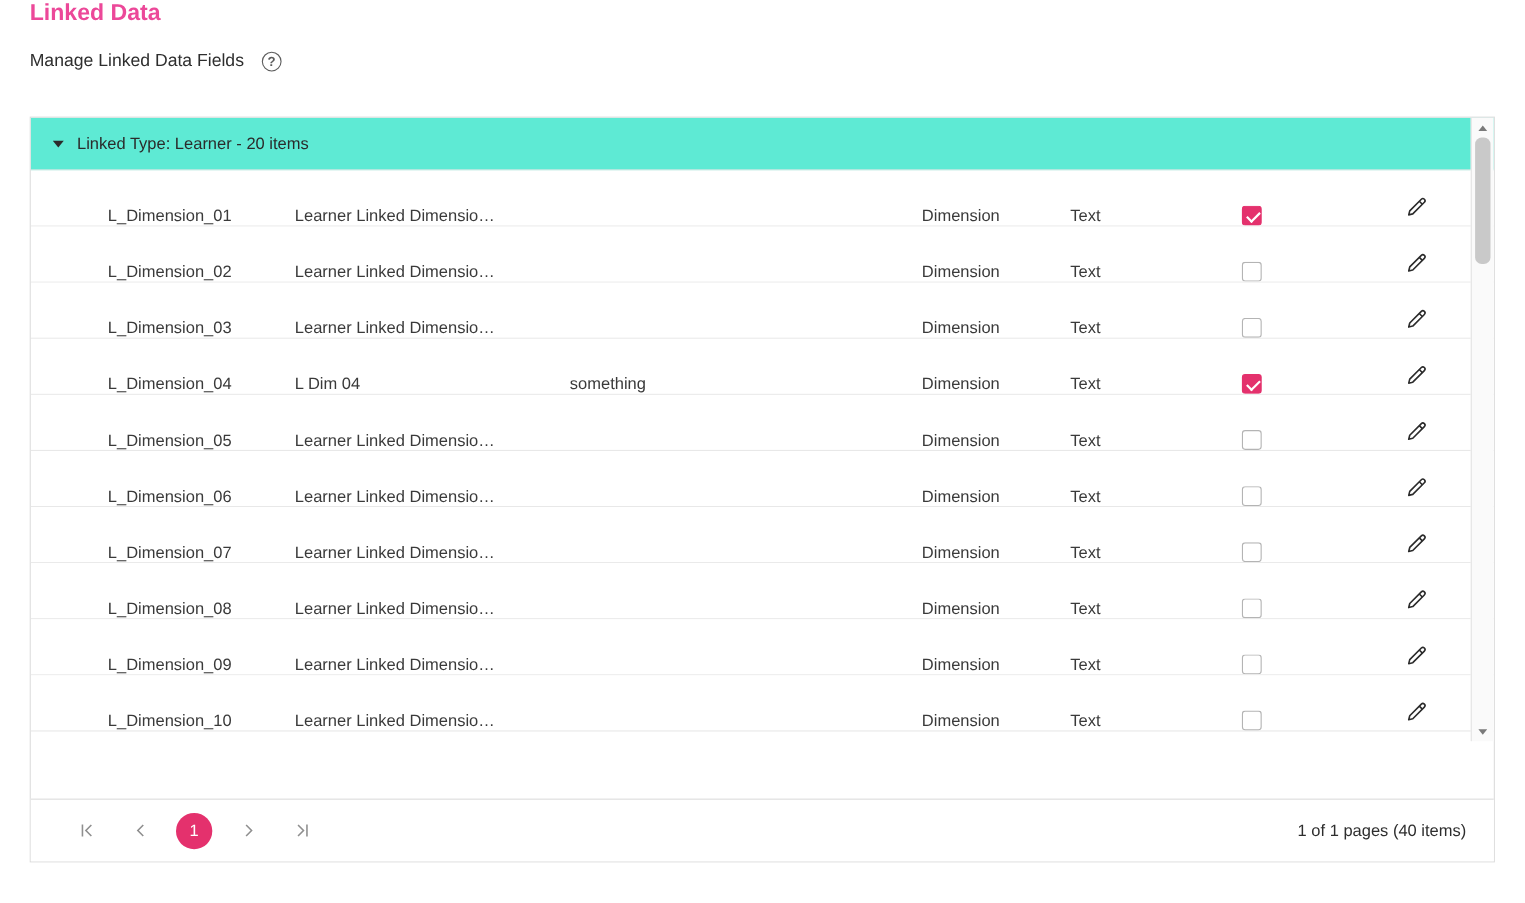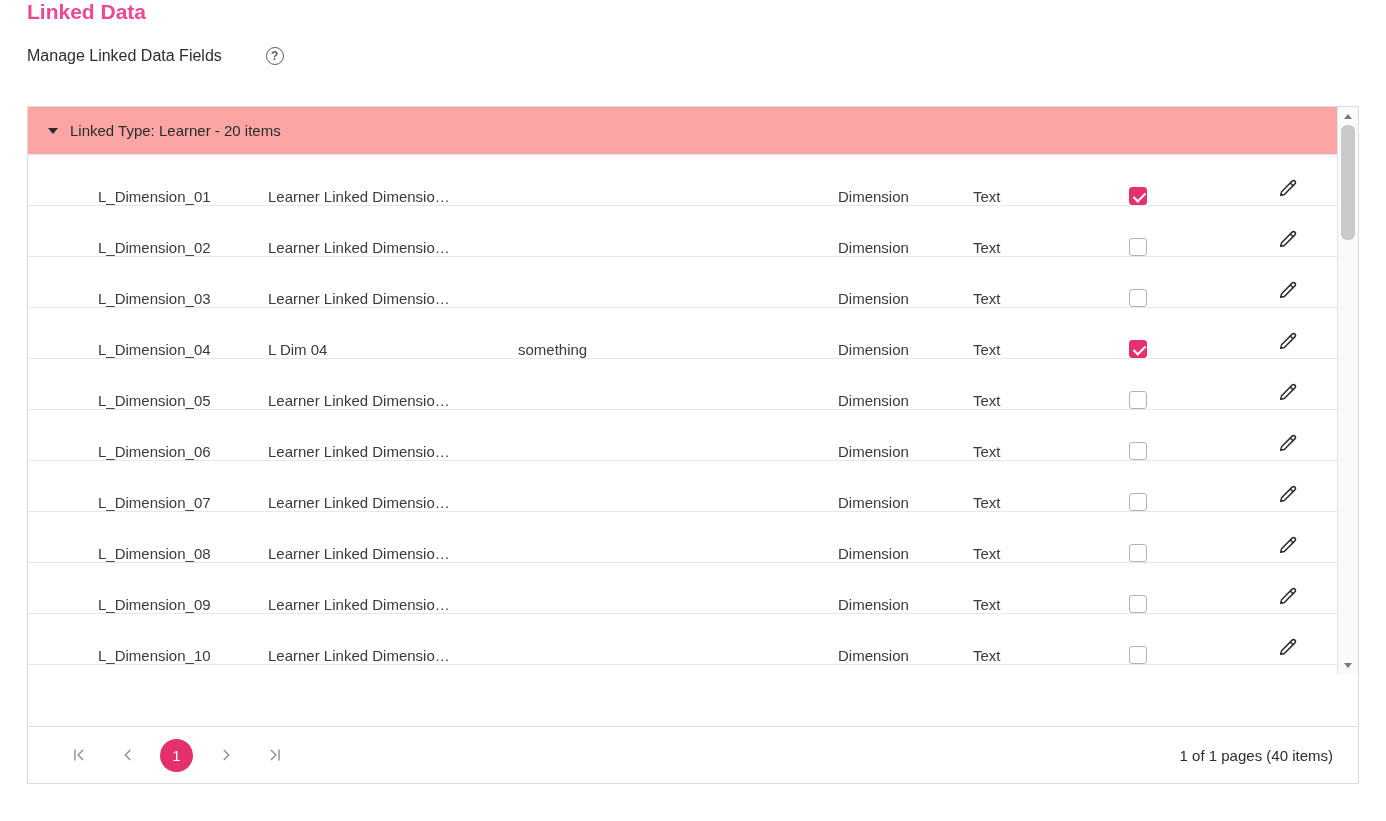--- a/index.html
+++ b/index.html
@@ -1,21 +1,21 @@
 <!DOCTYPE html>
 <html style="--accent: #e4316d;"><head>
 <meta charset="utf-8">
 <style>
   :root { --accent:#e4316d; }
   * { box-sizing: border-box; margin:0; padding:0; }
   html,body { width:1386px; height:821px; background:#fff; font-family:"Liberation Sans", sans-serif; }
   .page { padding:0 27px; }
 
   .page-title { font-size:21px; font-weight:700; color:#ec4899; }
-  .subtitle-row { display:flex; align-items:flex-start; margin-top:23px;gap:28px; }
+  .subtitle-row { display:flex; align-items:flex-start; margin-top:23px; }
   .page-subtitle { font-size:16px; color:#2e2e2e; }
   .help-icon { width:18px; height:18px; margin-left:16px; border:1.5px solid #5c5c5c; border-radius:50%;
     display:flex; align-items:center; justify-content:center; font-size:12px; font-weight:700; color:#5c5c5c; cursor:pointer; }
 
   .grid { margin-top:41px; border:1px solid #dcdcdc; height:678px; position:relative; background:#fff; }
 
   
   .grid-header { display:flex; height:52px; border-bottom:1px solid #dcdcdc; font-size:14px; font-weight:700; color:#212121; }
   .hcell { display:flex; align-items:center; padding-left:24px; border-right:1px solid #dcdcdc; overflow:hidden; white-space:nowrap; cursor:pointer; }
   .hcell.c-spacer { flex:1; border-right:none; cursor:default; }
@@ -27,21 +27,21 @@
   .c-datatype { width:150px; }
   .c-enabled  { width:139px; }
   .c-edit     { width:100px; }
 
   .hcell.c-fieldid { padding-left:60px; }
   .hcell.c-edit { justify-content:center; padding-left:0; }
 
   
   .grid-body { position:relative; height:567px; overflow:hidden; }
 
-  .group-row { height:48px; display:flex; align-items:center; background:#fca5a5; border-bottom:1px solid #e6e6e6; font-size:15px; color:#2b2b2b; }
+  .group-row { height:48px; display:flex; align-items:center; background:#5eead4; border-bottom:1px solid #e6e6e6; font-size:15px; color:#2b2b2b; }
   .group-arrow { width:0; height:0; border-left:5px solid transparent; border-right:5px solid transparent; border-top:6px solid #2b2b2b; margin-left:20px; cursor:pointer; }
   .group-label { margin-left:12px; }
 
   .grid-row { display:flex; align-items:flex-end; height:51px; border-bottom:1px solid #e8e8e8; background:#fff; font-size:15px; color:#3a3a3a; }
   .cell { padding-left:24px; overflow:hidden; white-space:nowrap; text-overflow:ellipsis; }
   .cell.c-fieldid { padding-left:70px; }
   .cell.c-enabled { padding-left:30px; display:flex; align-items:center; }
   .cell.c-edit { display:flex; justify-content:center; padding-left:0; }
 
   .checkbox { width:18px; height:18px; border:1.5px solid #b4b4b4; border-radius:3px; background:#fff; position:relative; cursor:pointer; display:inline-block; }

